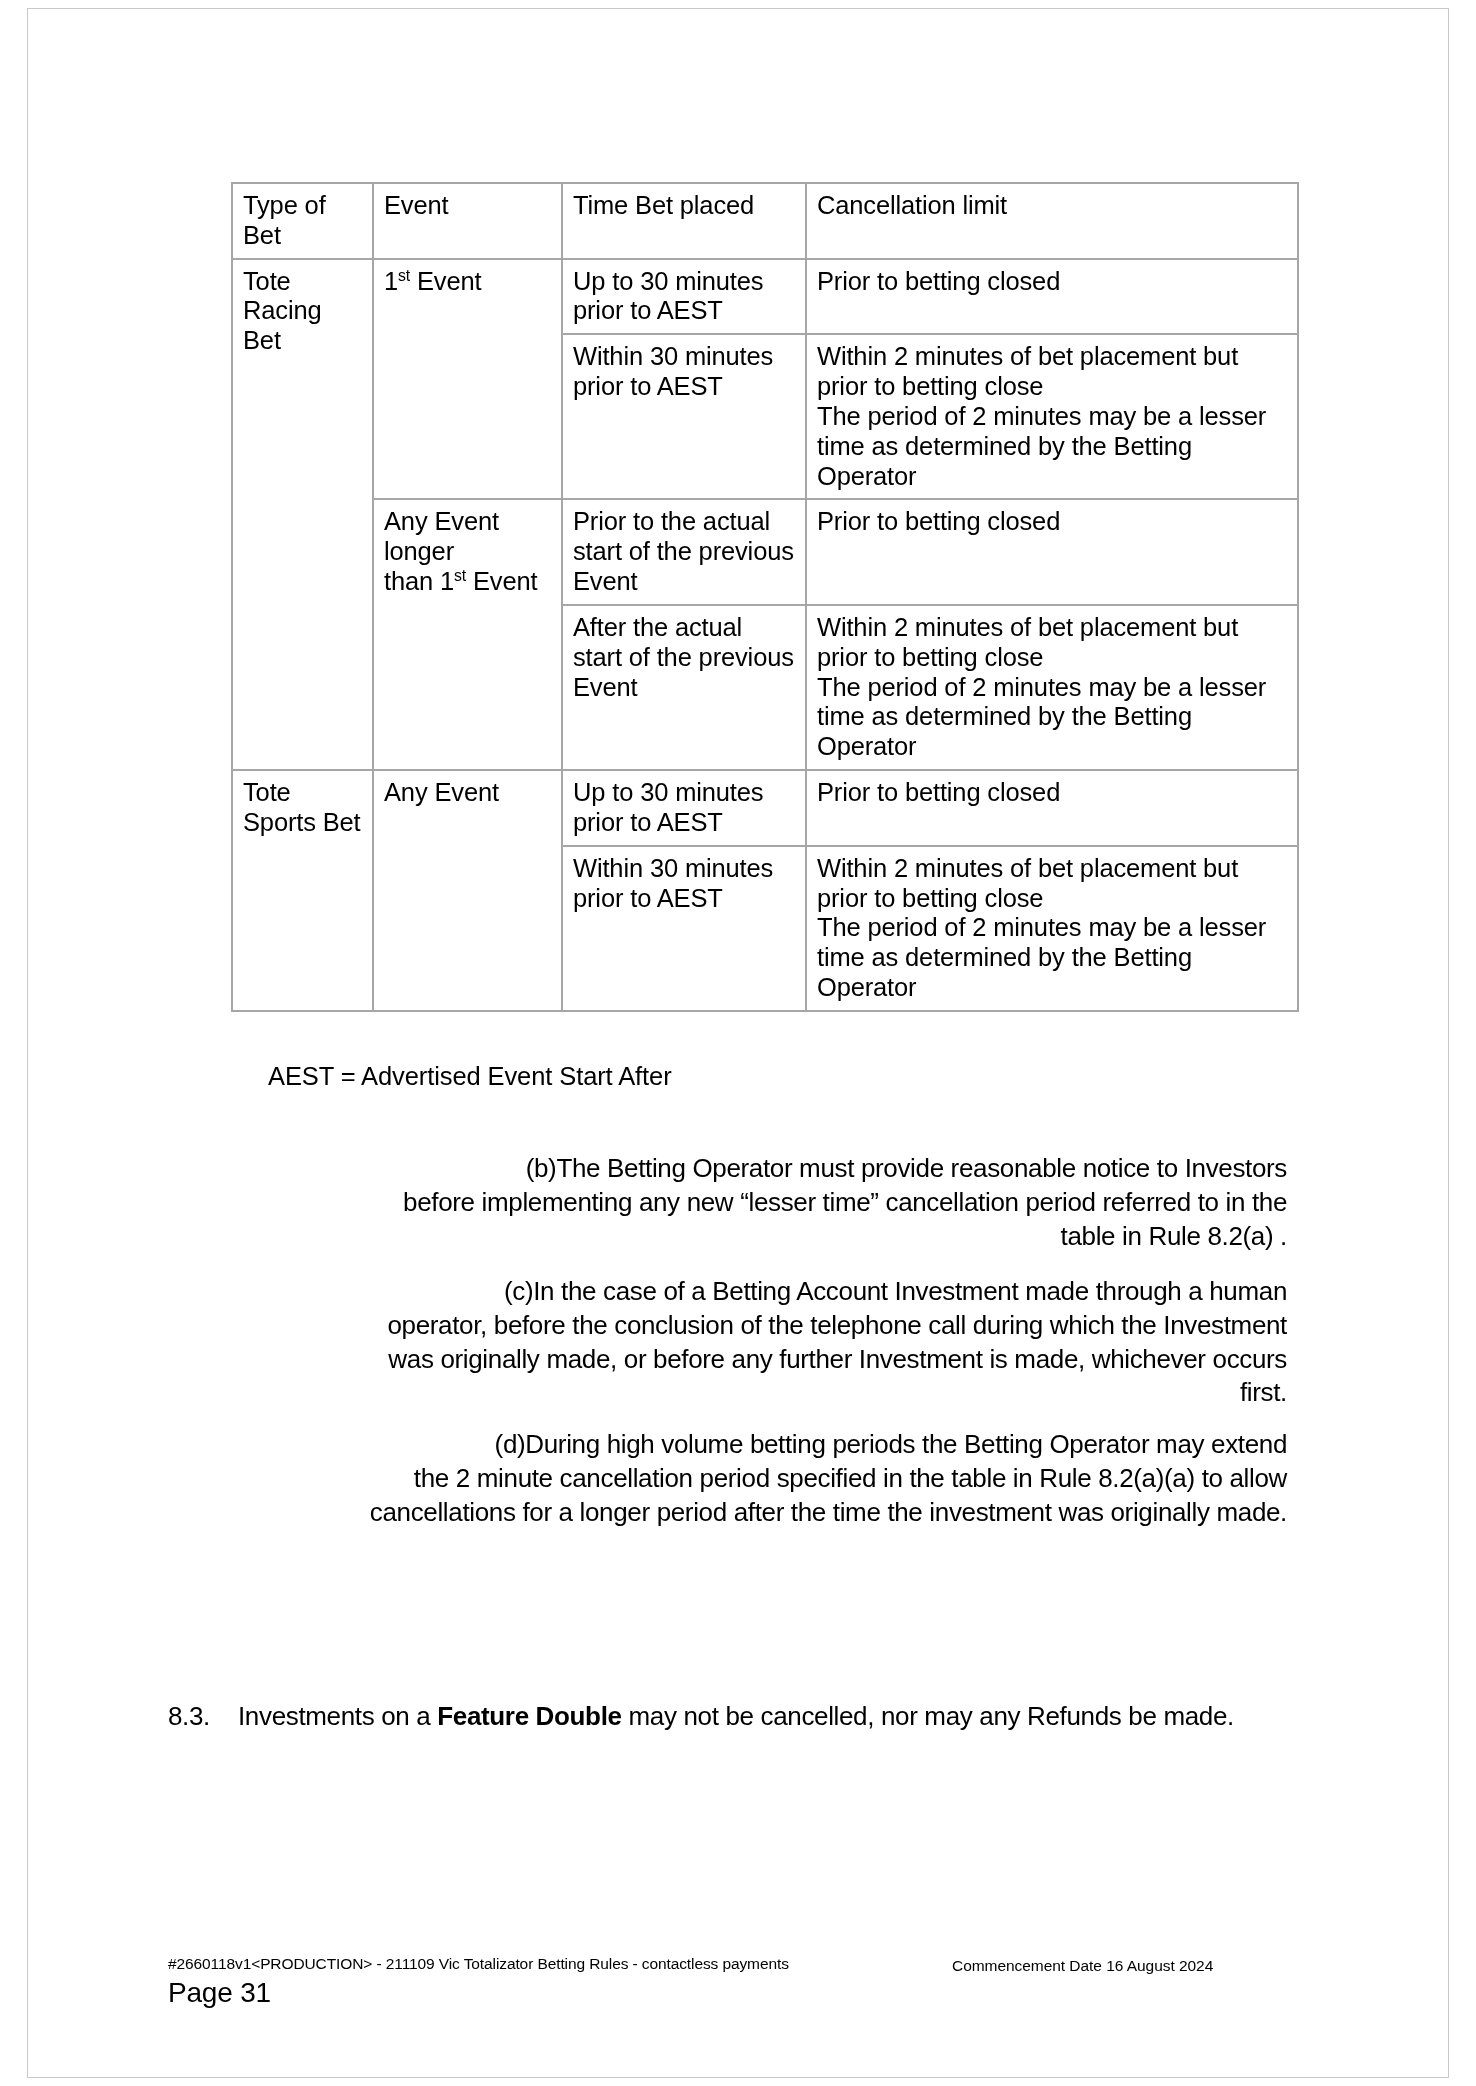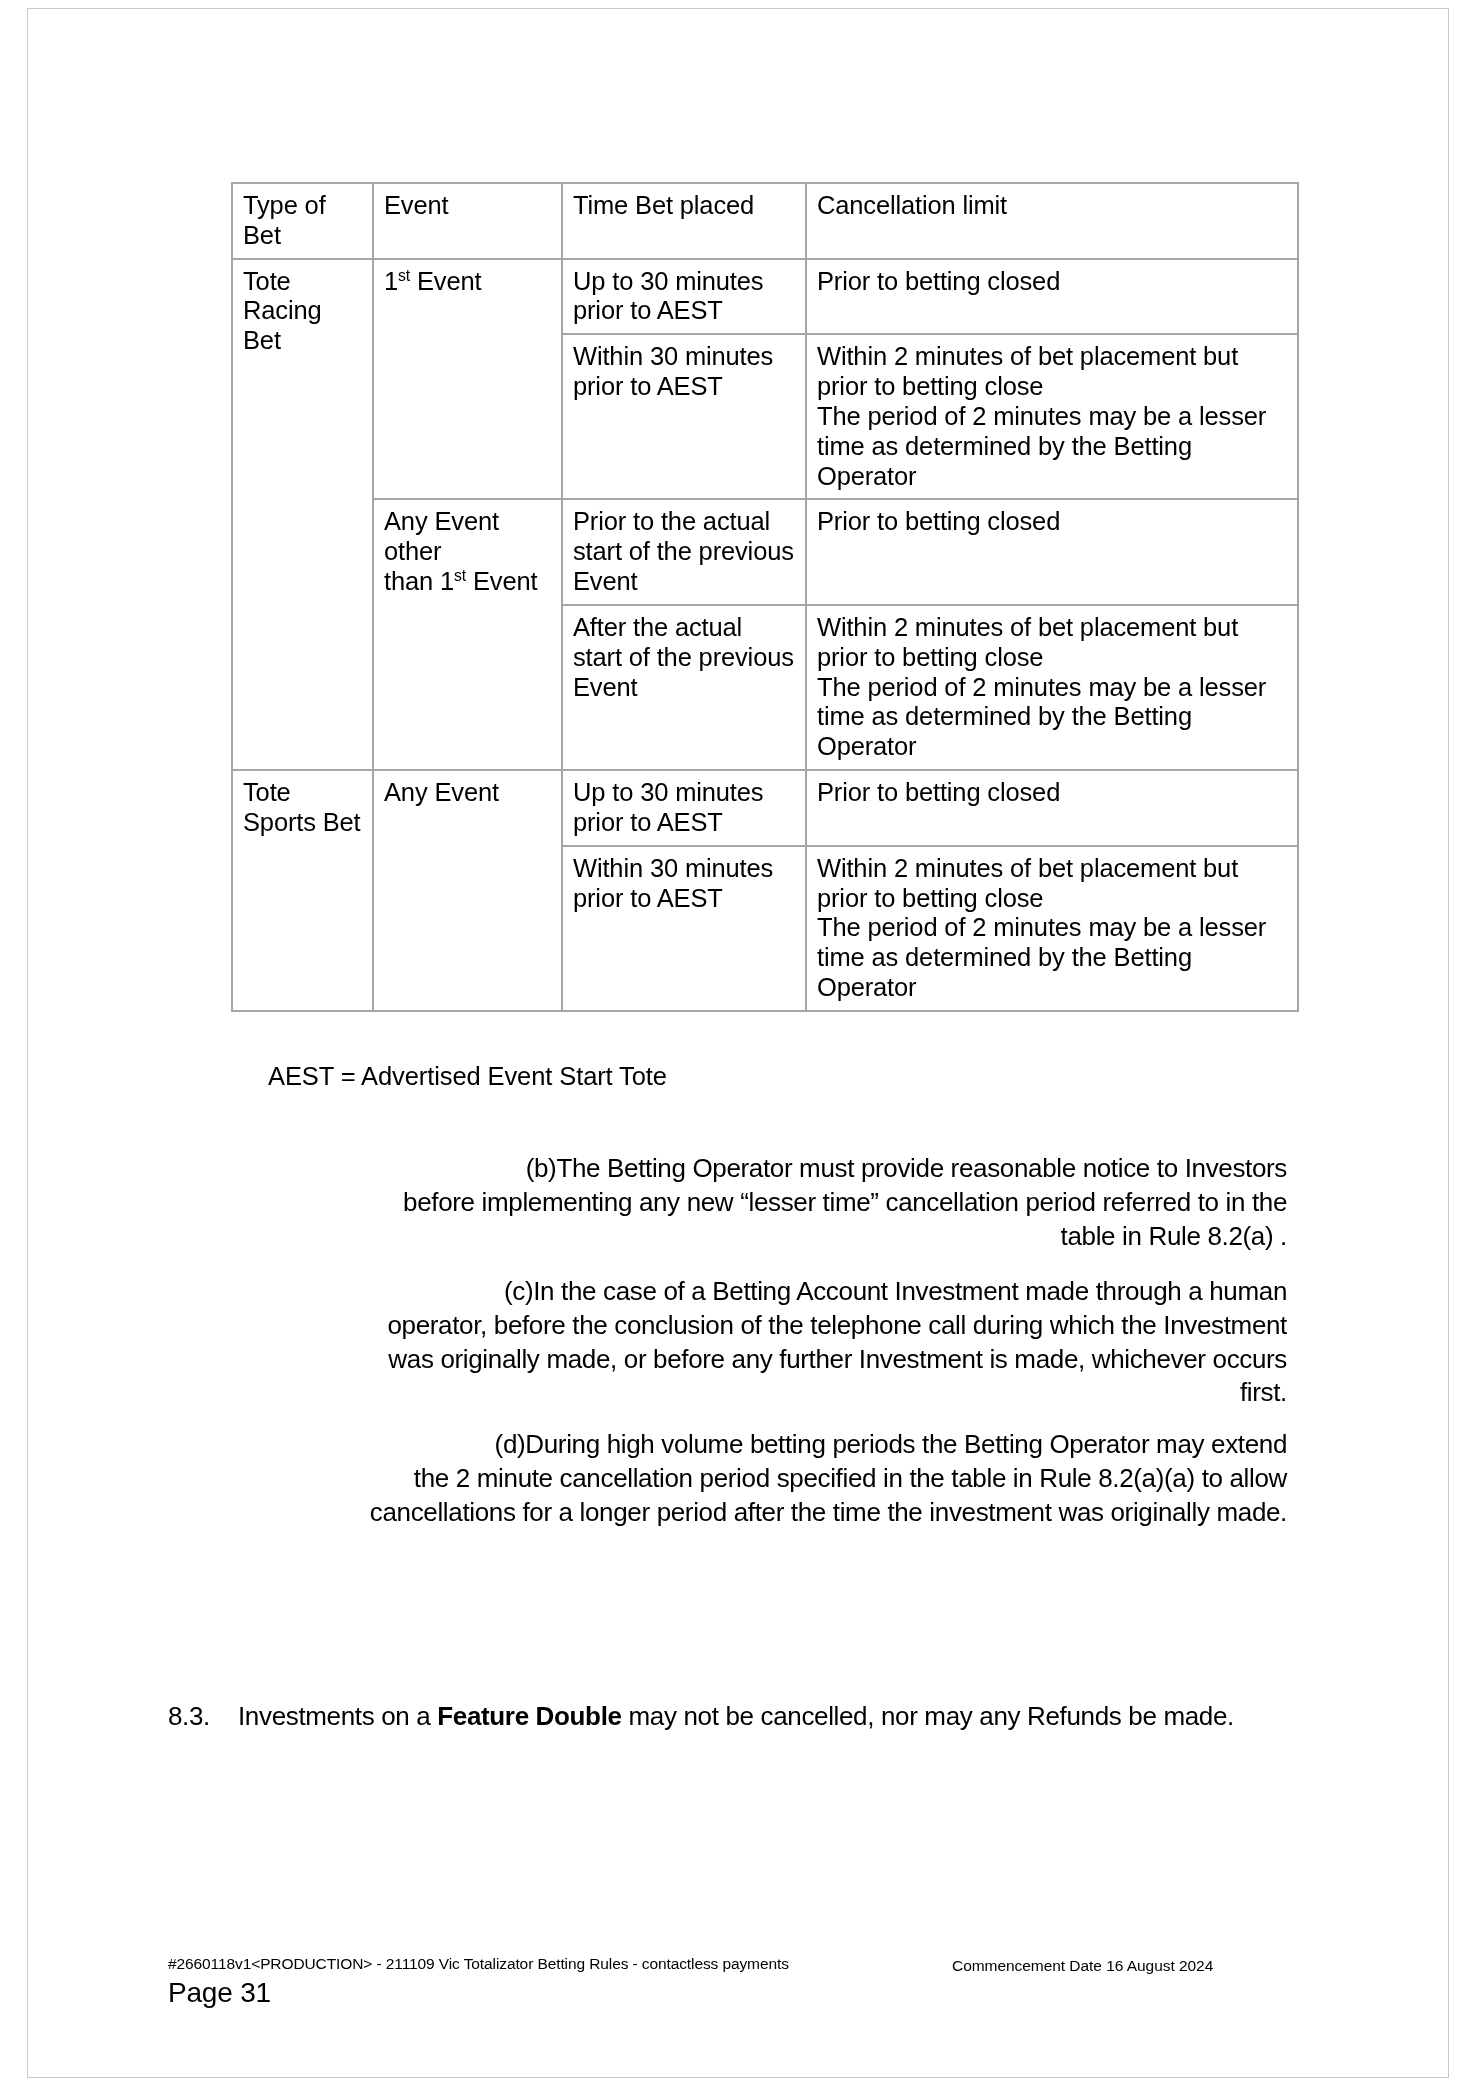--- a/index.html
+++ b/index.html
@@ -177,21 +177,21 @@
 
       <tr>
         <td>Within 30 minutes prior to AEST</td>
         <td>
           <span class="cell-line">Within 2 minutes of bet placement but prior to betting close</span>
           <span class="cell-line">The period of 2 minutes may be a lesser time as determined by the Betting Operator</span>
         </td>
       </tr>
 
       <tr>
-        <td rowspan="2"><span class="cell-line">Any Event other</span><span>than 1</span><sup class="ord">st</sup><span> Event</span></td>
+        <td rowspan="2"><span class="cell-line">Any Event longer</span><span>than 1</span><sup class="ord">st</sup><span> Event</span></td>
         <td>Prior to the actual start of the previous Event</td>
         <td>Prior to betting closed</td>
       </tr>
 
       <tr>
         <td>After the actual start of the previous Event</td>
         <td>
           <span class="cell-line">Within 2 minutes of bet placement but prior to betting close</span>
           <span class="cell-line">The period of 2 minutes may be a lesser time as determined by the Betting Operator</span>
         </td>
@@ -207,21 +207,21 @@
       <tr>
         <td>Within 30 minutes prior to AEST</td>
         <td>
           <span class="cell-line">Within 2 minutes of bet placement but prior to betting close</span>
           <span class="cell-line">The period of 2 minutes may be a lesser time as determined by the Betting Operator</span>
         </td>
       </tr>
     </tbody>
   </table>
 
-  <div class="legend">AEST = Advertised Event Start Tote</div>
+  <div class="legend">AEST = Advertised Event Start After</div>
 
   <div class="para-lettered para-b">
     <span class="marker">(b)</span><span>The Betting Operator must provide reasonable notice to Investors before implementing any new “lesser time” cancellation period referred to in the table in Rule 8.2(a) .</span>
   </div>
 
   <div class="para-lettered para-c">
     <span class="marker">(c)</span><span>In the case of a Betting Account Investment made through a human operator, before the conclusion of the telephone call during which the Investment was originally made, or before any further Investment is made, whichever occurs first.</span>
   </div>
 
   <div class="para-lettered para-d">

